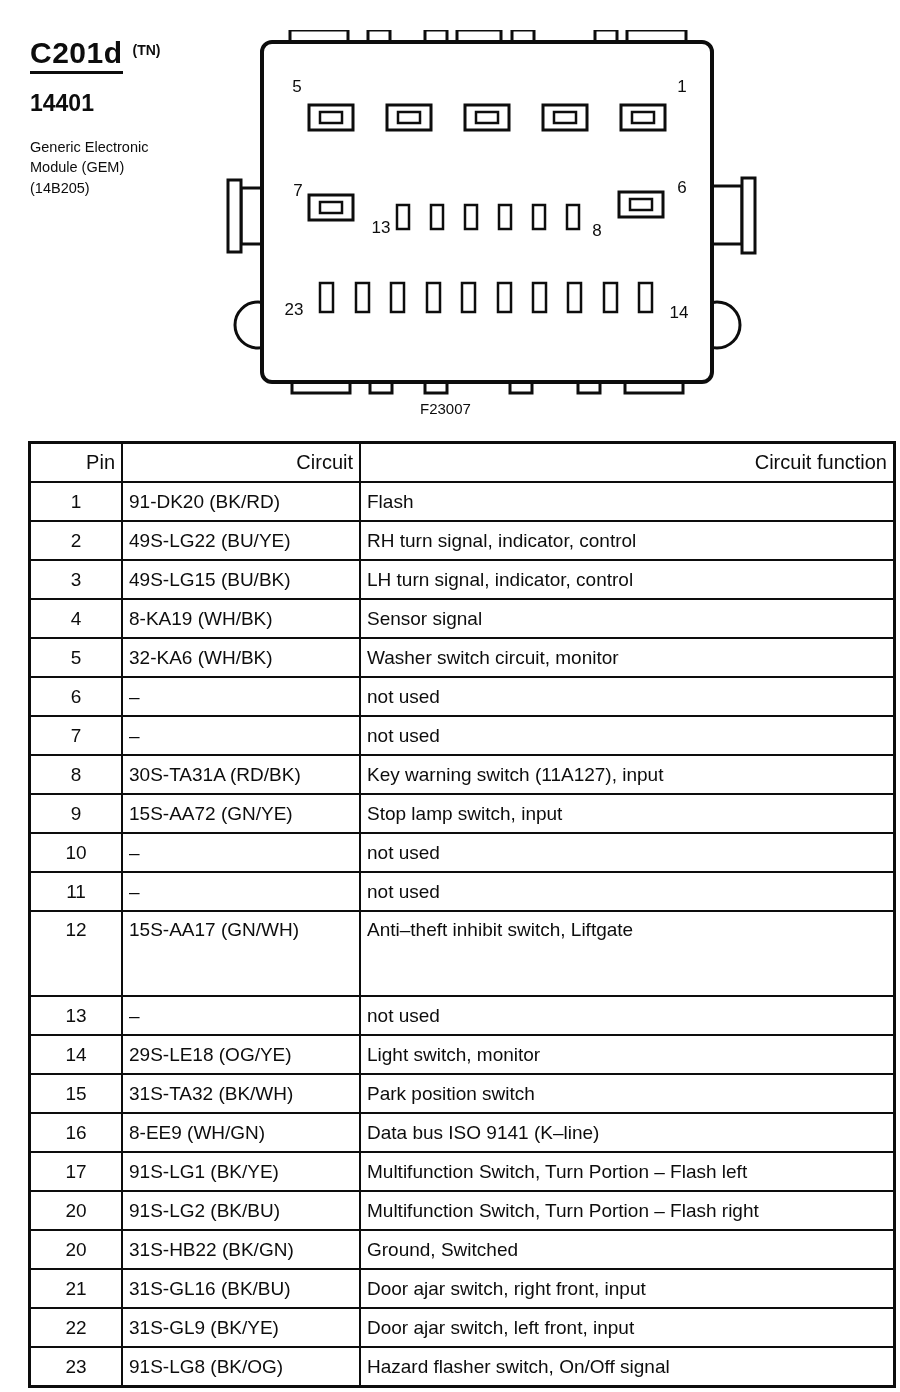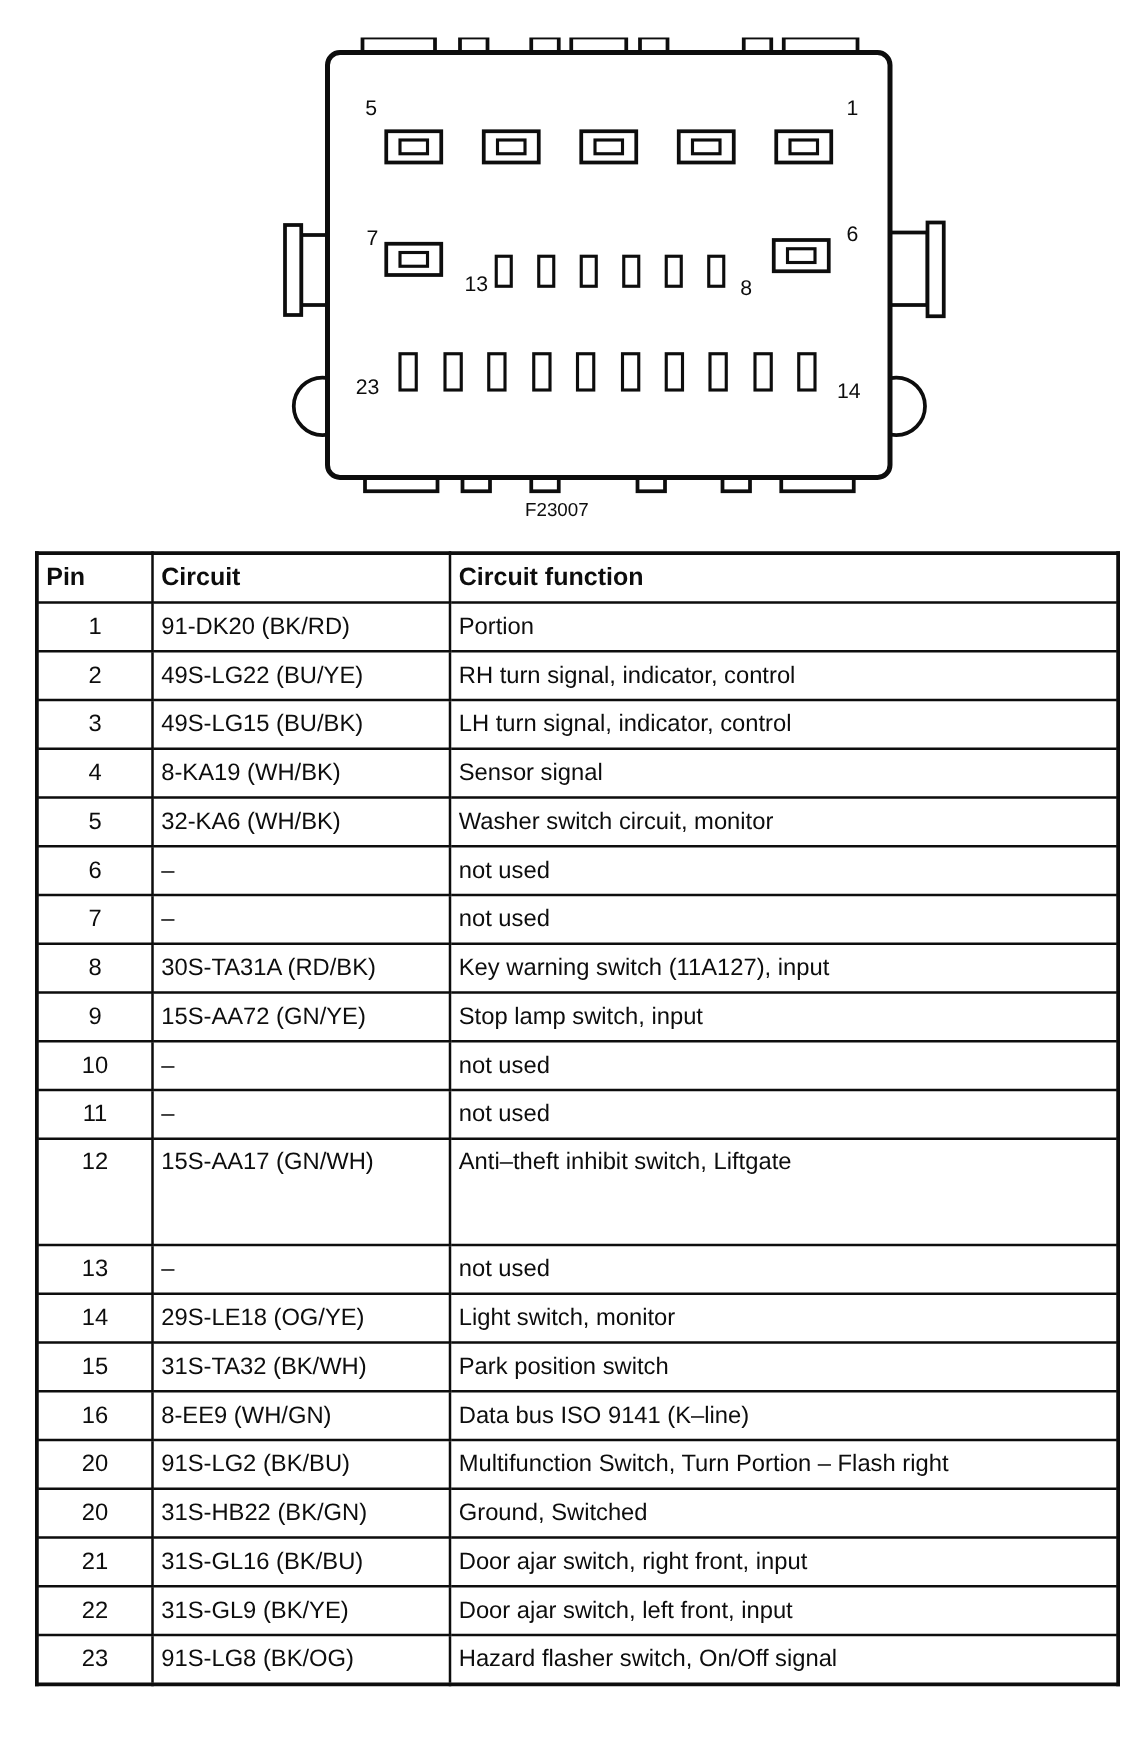--- a/index.html
+++ b/index.html
@@ -92,39 +92,50 @@
   .pinout-table td {
     border: 2px solid #0d0d0d;
     padding: 2px 6px;
     height: 33px;
     overflow: hidden;
     white-space: nowrap;
   }
   .pinout-table { border: 3px solid #0d0d0d; }
   .pinout-table th {
     font-size: 20px;
-    font-weight: bold;
-    text-align: left;
+    font-weight: normal;
+    text-align: right;
   }
   .col-pin     { width: 78px;  text-align: center; }
   .col-circuit { width: 224px; text-align: left; }
   .col-func    { text-align: left; padding-left: 12px; }
   tr.tall td {
     height: 74px;
     vertical-align: top;
     padding-top: 7px;
   }
 </style>
 </head>
 <body>
 
 <div class="page">
 
   <div class="figure-area">
 
+    <div class="id-block">
+      <div>
+        <span class="connector-id">C201d</span><span class="connector-variant">(TN)</span>
+      </div>
+      <div class="part-number">14401</div>
+      <div class="module-desc">
+        <div>Generic Electronic</div>
+        <div>Module (GEM)</div>
+        <div>(14B205)</div>
+      </div>
+    </div>
 
     <svg class="connector-svg" width="540" height="385" viewBox="0 0 540 385">
       <g stroke="#0d0d0d" fill="#ffffff">
 
         <g stroke-width="3">
           <circle cx="33" cy="295" r="23"></circle>
           <circle cx="492" cy="295" r="23"></circle>
         </g>
 
         <g stroke-width="3">
@@ -222,21 +233,21 @@
       <tr>
         <th class="col-pin">Pin</th>
         <th class="col-circuit">Circuit</th>
         <th>Circuit function</th>
       </tr>
     </thead>
     <tbody>
         <tr>
           <td class="col-pin">1</td>
           <td class="col-circuit">91-DK20 (BK/RD)</td>
-          <td class="col-func">Portion</td>
+          <td class="col-func">Flash</td>
         </tr>
         <tr>
           <td class="col-pin">2</td>
           <td class="col-circuit">49S-LG22 (BU/YE)</td>
           <td class="col-func">RH turn signal, indicator, control</td>
         </tr>
         <tr>
           <td class="col-pin">3</td>
           <td class="col-circuit">49S-LG15 (BU/BK)</td>
           <td class="col-func">LH turn signal, indicator, control</td>
@@ -300,20 +311,25 @@
           <td class="col-pin">15</td>
           <td class="col-circuit">31S-TA32 (BK/WH)</td>
           <td class="col-func">Park position switch</td>
         </tr>
         <tr>
           <td class="col-pin">16</td>
           <td class="col-circuit">8-EE9 (WH/GN)</td>
           <td class="col-func">Data bus ISO 9141 (K–line)</td>
         </tr>
         <tr>
+          <td class="col-pin">17</td>
+          <td class="col-circuit">91S-LG1 (BK/YE)</td>
+          <td class="col-func">Multifunction Switch, Turn Portion – Flash left</td>
+        </tr>
+        <tr>
           <td class="col-pin">20</td>
           <td class="col-circuit">91S-LG2 (BK/BU)</td>
           <td class="col-func">Multifunction Switch, Turn Portion – Flash right</td>
         </tr>
         <tr>
           <td class="col-pin">20</td>
           <td class="col-circuit">31S-HB22 (BK/GN)</td>
           <td class="col-func">Ground, Switched</td>
         </tr>
         <tr>

